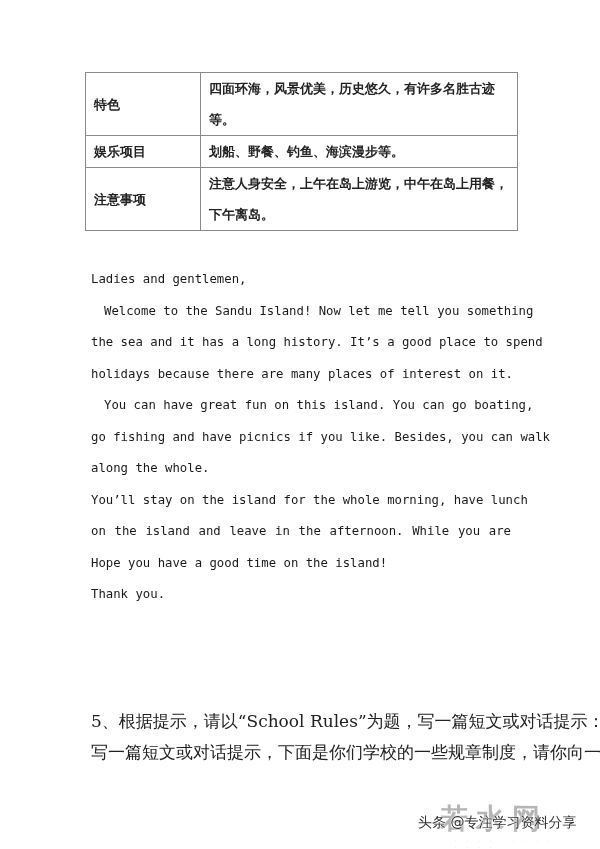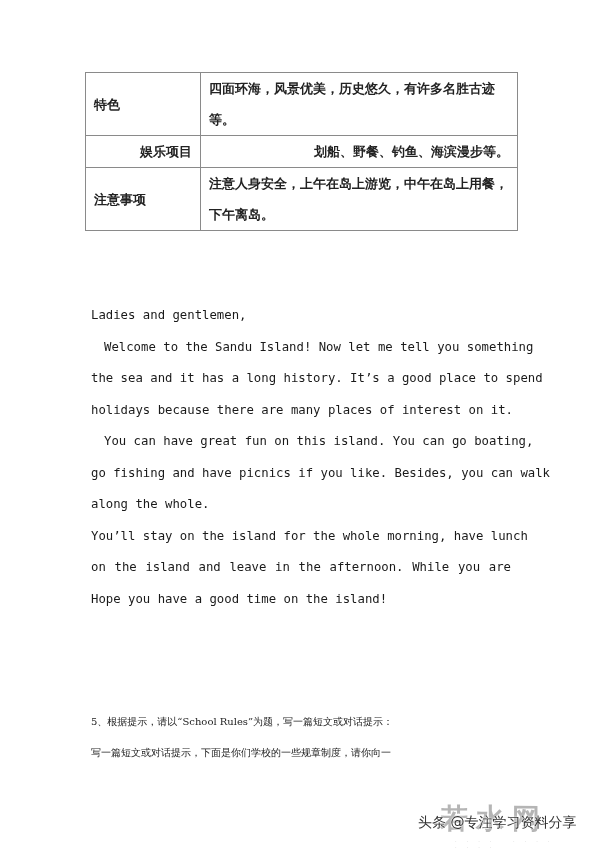--- a/index.html
+++ b/index.html
@@ -34,21 +34,21 @@
       border: 1px solid #8a8a8a;
       padding: 0 8px;
       vertical-align: middle;
       line-height: 31px;
       font-weight: bold;
     }
     table.info td.label {
       width: 98px;
     }
     .row-0 td { height: 62px; }
-    .row-1 td { height: 30px; text-align: right; }
+    .row-1 td { height: 30px; }
     .row-2 td { height: 62px; }
 
     .prose {
       position: absolute;
       left: 91px;
       width: 420px;
       font-size: 12.3px;
       line-height: 31.5px;
       color: #1a1a1a;
       white-space: nowrap;
@@ -64,21 +64,21 @@
       width: 420px;
       white-space: normal;
     }
 
     .question {
       position: absolute;
       left: 91px;
       top: 706px;
       width: 425px;
       font-family: "DejaVu Serif", "Liberation Serif", serif;
-      font-size: 10px;
+      font-size: 17px;
       line-height: 31px;
       color: #222;
       white-space: nowrap;
     }
     .question .line { display: block; height: 31px; }
 
     .watermark {
       position: absolute;
       left: 440px;
       top: 800px;
@@ -132,31 +132,32 @@
     <tr class="row-2">
       <td class="label">注意事项</td>
       <td>
         <div>注意人身安全，上午在岛上游览，中午在岛上用餐，</div>
         <div>下午离岛。</div>
       </td>
     </tr>
   </tbody>
     </table>
 
-  <div class="prose" style="top: 264px; margin-top: 36px;">
+  <div class="prose" style="top: 264px;">
     <span class="line">Ladies and gentlemen,</span>
     <span class="line indent">Welcome to the Sandu Island! Now let me tell you something</span>
     <span class="line">the sea and it has a long history. It’s a good place to spend</span>
     <span class="line">holidays because there are many places of interest on it.</span>
     <span class="line indent">You can have great fun on this island. You can go boating,</span>
     <span class="line">go fishing and have picnics if you like. Besides, you can walk</span>
     <span class="line">along the whole.</span>
     <span class="line">You’ll stay on the island for the whole morning, have lunch</span>
     <span class="line justify">on the island and leave in the afternoon. While you are</span>
     <span class="line">Hope you have a good time on the island!</span>
+    <span class="line">Thank you.</span>
   </div>
 
   <div class="question">
     <span class="line">5、根据提示，请以“School Rules”为题，写一篇短文或对话提示：</span>
     <span class="line">写一篇短文或对话提示，下面是你们学校的一些规章制度，请你向一</span>
   </div>
 
   <div class="watermark">若水网</div>
   <div class="watermark-sub">···· ···· ····</div>
   <div class="toutiao">头条 @专注学习资料分享</div>

